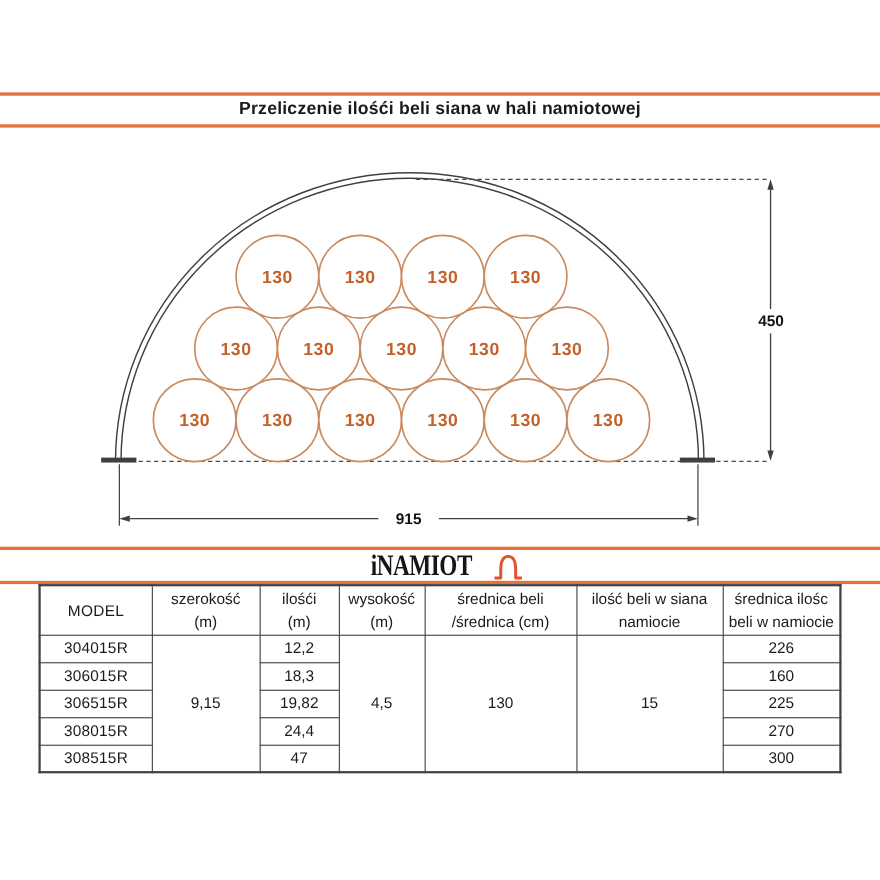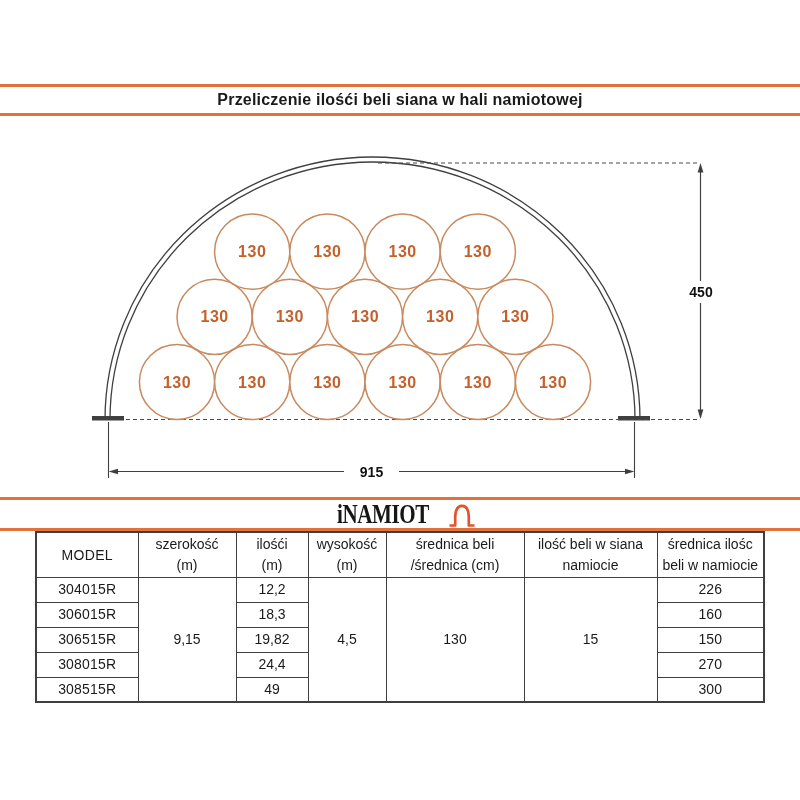--- a/index.html
+++ b/index.html
@@ -188,26 +188,26 @@
       <td class="num-cell">226</td>
     </tr>
     <tr>
       <td class="model-cell">306015R</td>
       <td class="num-cell">18,3</td>
       <td class="num-cell">160</td>
     </tr>
     <tr>
       <td class="model-cell">306515R</td>
       <td class="num-cell">19,82</td>
-      <td class="num-cell">150</td>
+      <td class="num-cell">225</td>
     </tr>
     <tr>
       <td class="model-cell">308015R</td>
       <td class="num-cell">24,4</td>
       <td class="num-cell">270</td>
     </tr>
     <tr>
       <td class="model-cell">308515R</td>
-      <td class="num-cell">49</td>
+      <td class="num-cell">47</td>
       <td class="num-cell">300</td>
     </tr>
   </tbody>
 </table>
 
 </body></html>

